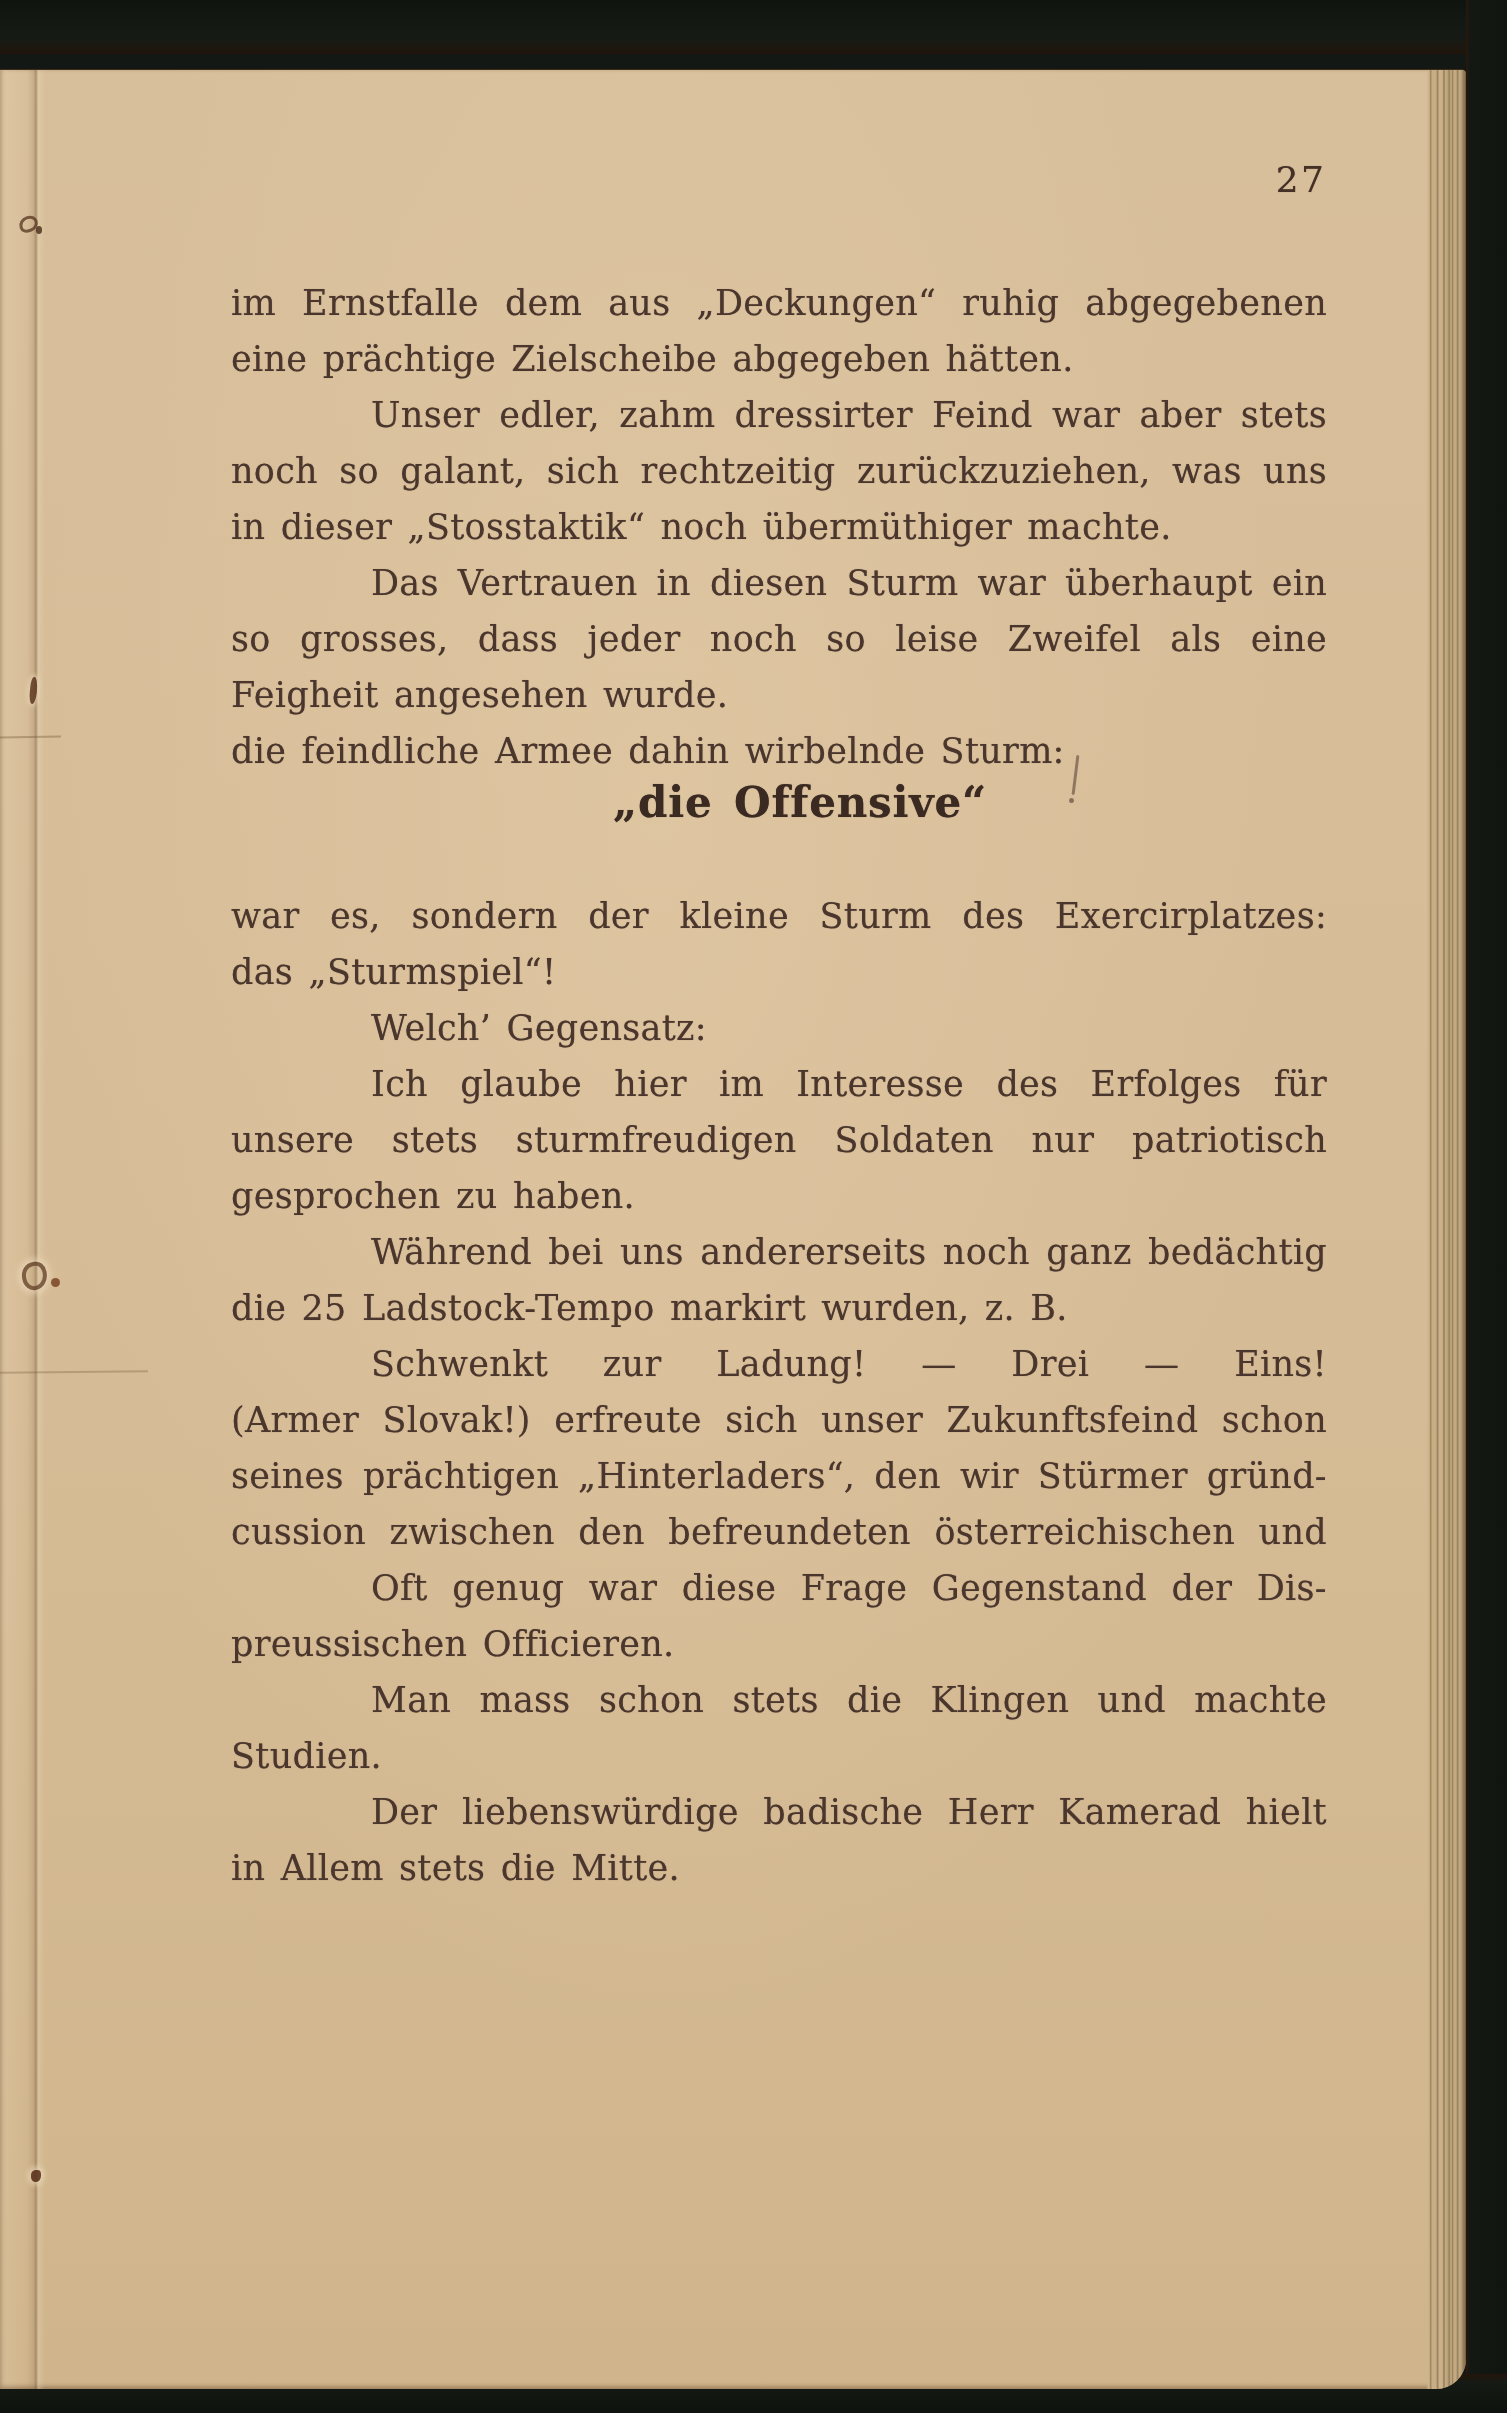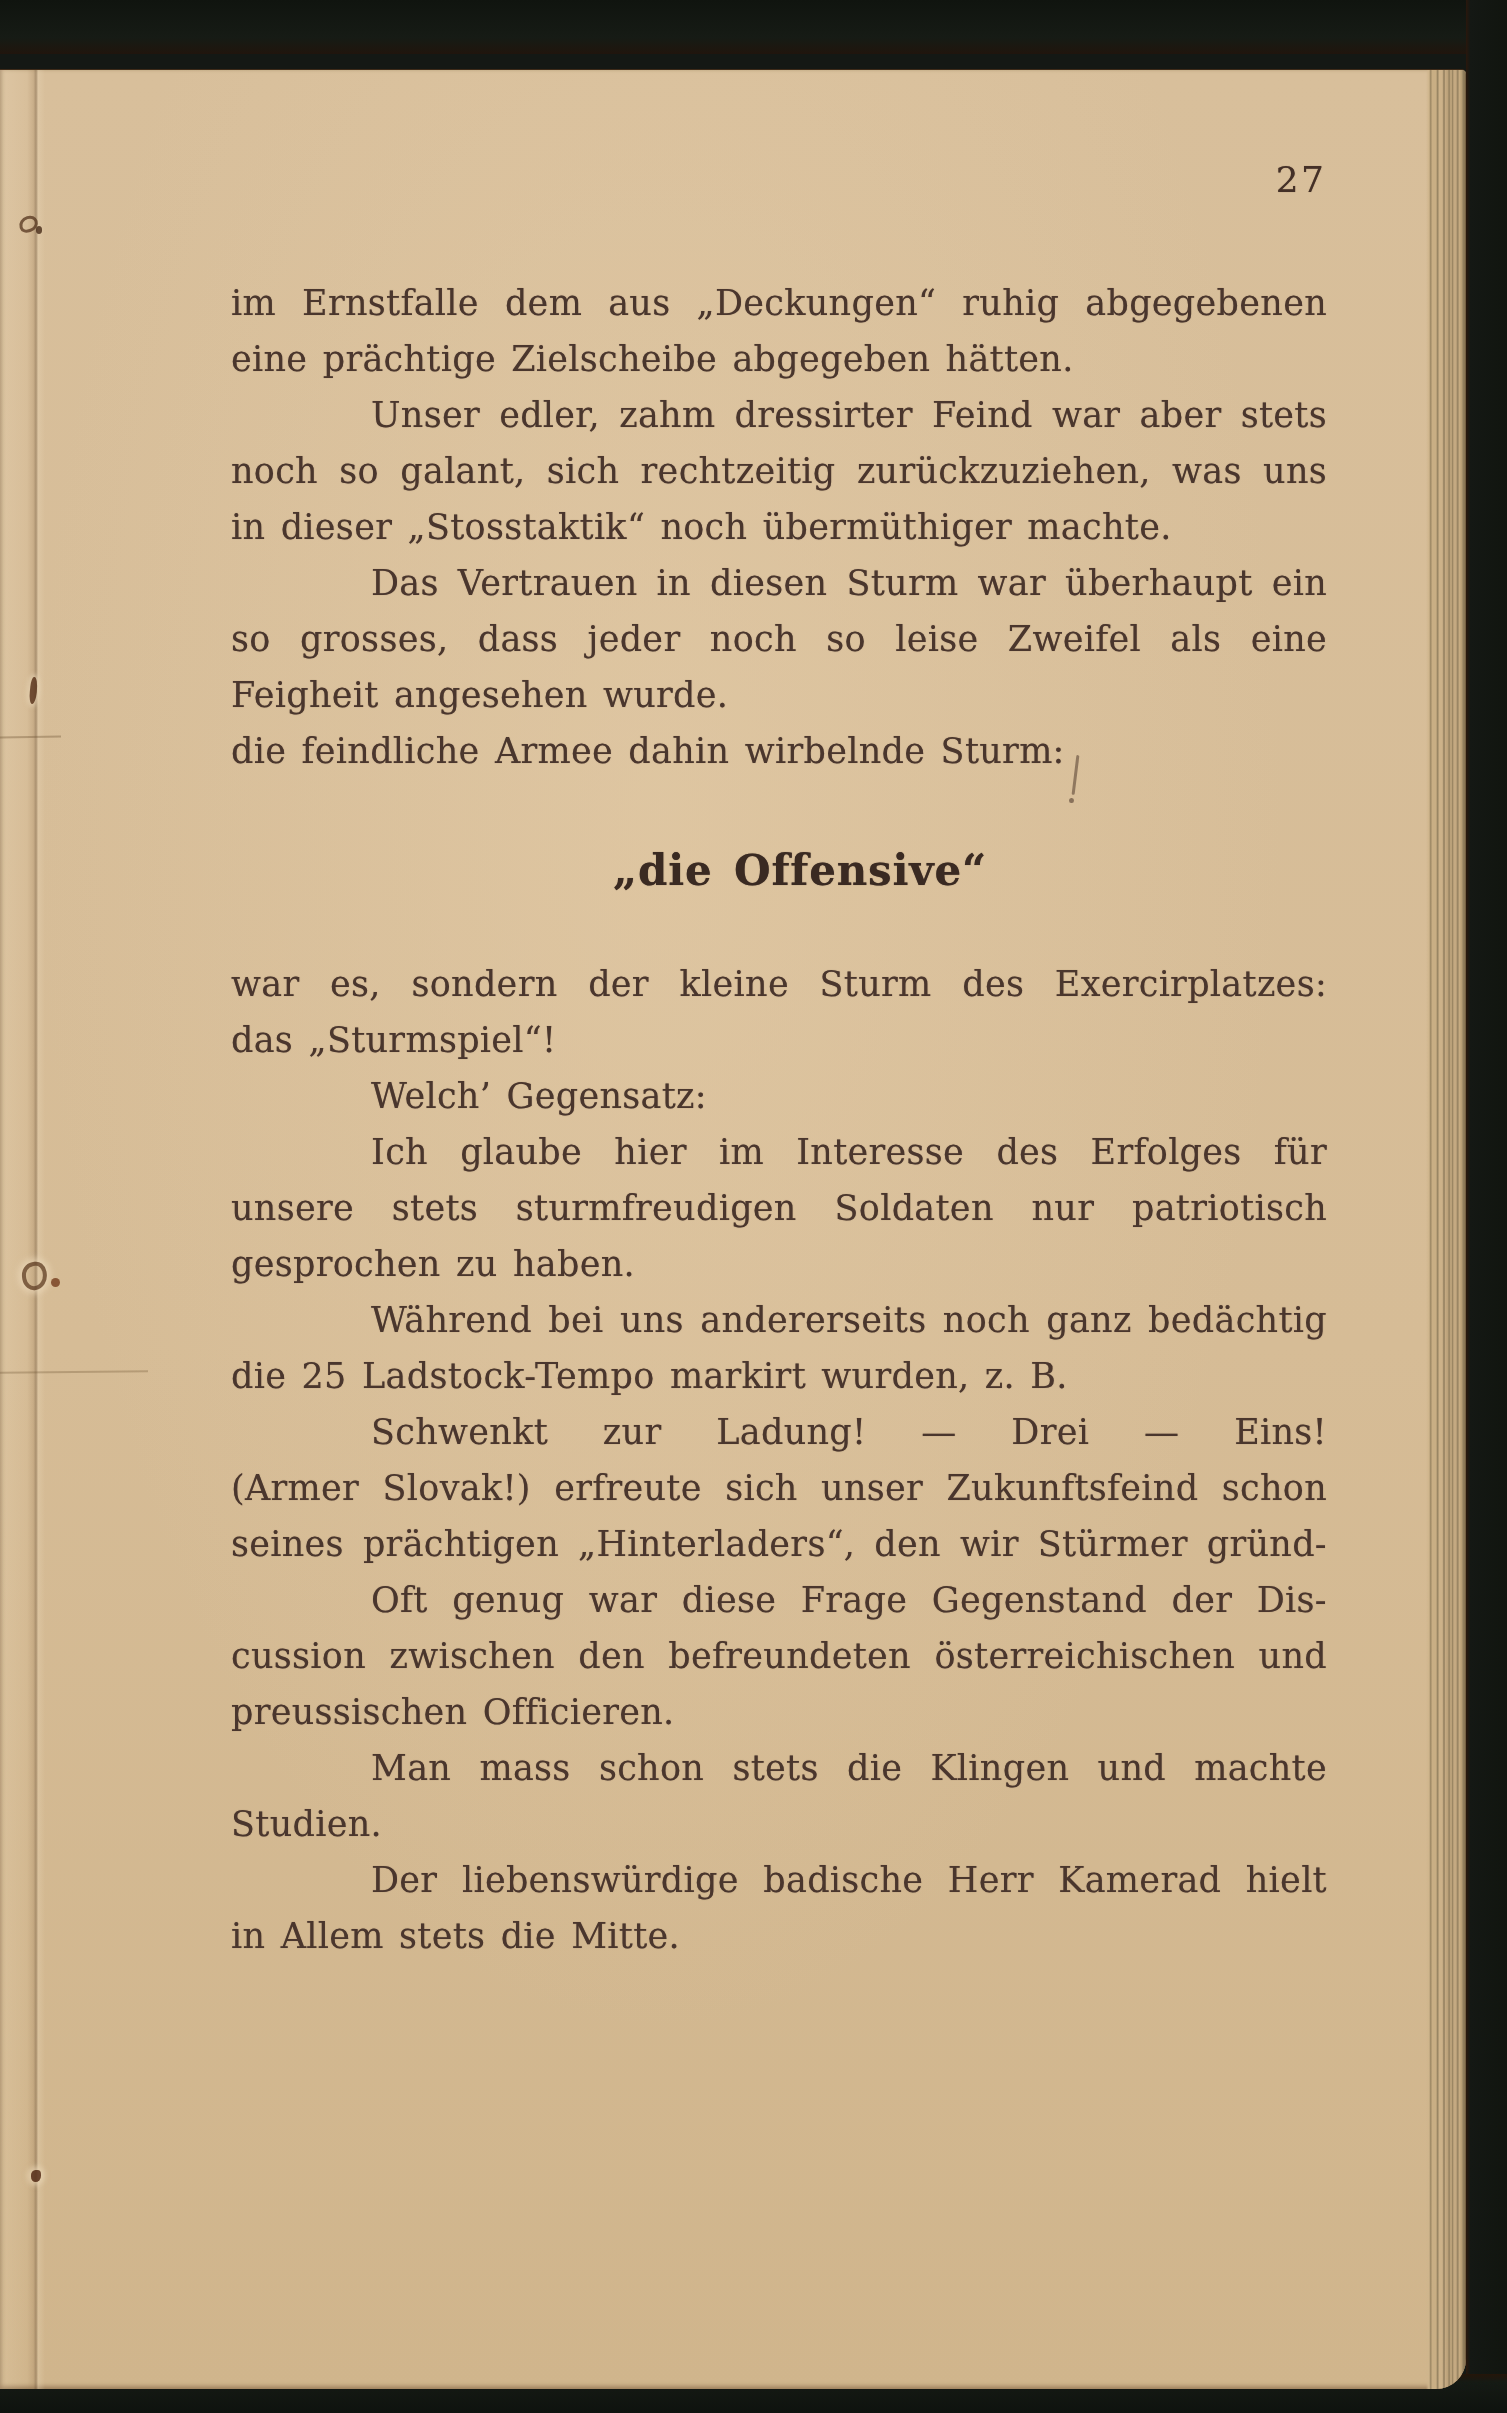--- a/index.html
+++ b/index.html
@@ -93,21 +93,21 @@
     font-size:35px;
     letter-spacing:0.3px;
     word-spacing:3.9px;
     text-shadow:0 0 0.8px rgba(74,54,45,.55);
   }
   .ln{height:56px;line-height:56px;white-space:nowrap;}
   .ln.j{white-space:normal;text-align:justify;text-align-last:justify;text-justify:inter-word;}
   .ln.l{text-align:left;}
   .ln.i{padding-left:140px;}
   .heading{
-    margin-top:68px;margin-bottom:61px;height:48px;line-height:48px;
+    margin-bottom:61px;height:48px;line-height:48px;
     text-align:center;padding-left:42px;
     font-size:42px;font-weight:bold;color:#3a2a22;
     letter-spacing:0.8px;word-spacing:6.2px;
     text-shadow:0 0 0.8px rgba(58,42,34,.7);
   }
 </style>
 </head>
 <body>
 
 <div class="scan">
@@ -149,22 +149,22 @@
       <div class="ln l">das „Sturmspiel“!</div>
       <div class="ln l i">Welch’ Gegensatz:</div>
       <div class="ln j i">Ich glaube hier im Interesse des Erfolges für</div>
       <div class="ln j">unsere stets sturmfreudigen Soldaten nur patriotisch</div>
       <div class="ln l">gesprochen zu haben.</div>
       <div class="ln j i">Während bei uns andererseits noch ganz bedächtig</div>
       <div class="ln l">die 25 Ladstock-Tempo markirt wurden, z. B.</div>
       <div class="ln j i">Schwenkt zur Ladung! — Drei — Eins!</div>
       <div class="ln j">(Armer Slovak!) erfreute sich unser Zukunftsfeind schon</div>
       <div class="ln j">seines prächtigen „Hinterladers“, den wir Stürmer gründ-</div>
+      <div class="ln j">cussion zwischen den befreundeten österreichischen und</div>
       <div class="ln j i">Oft genug war diese Frage Gegenstand der Dis-</div>
-      <div class="ln j">cussion zwischen den befreundeten österreichischen und</div>
       <div class="ln l">preussischen Officieren.</div>
       <div class="ln j i">Man mass schon stets die Klingen und machte</div>
       <div class="ln l">Studien.</div>
       <div class="ln j i">Der liebenswürdige badische Herr Kamerad hielt</div>
       <div class="ln l">in Allem stets die Mitte.</div>
     </div>
 
     <div class="stack-edges"></div>
   </div>
 </div>

